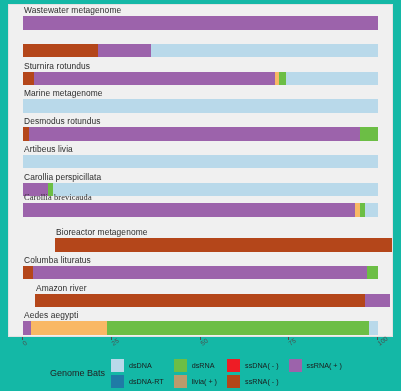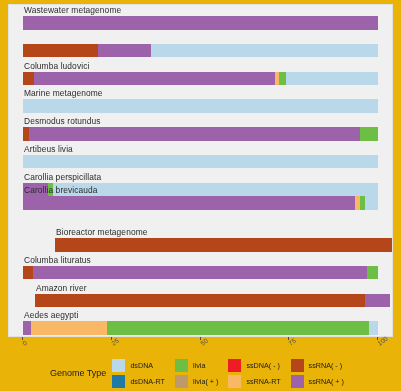--- a/index.html
+++ b/index.html
@@ -10,21 +10,21 @@
   body {
     width: 401px;
     height: 391px;
     font-family: "Liberation Sans", sans-serif;
     overflow: hidden;
   }
   #chart-root {
     position: relative;
     width: 401px;
     height: 391px;
-    background: #eab308;
+    background: #14b8a6;
     box-sizing: border-box;
     padding-left: 34px;
   }
   .panel {
     position: absolute;
     left: 8px;
     top: 4px;
     width: 385px;
     height: 333px;
     background: #f0f0f0;
@@ -149,21 +149,21 @@
           </div>
         </div>
         <div class="row" style="top: 27.75px; height: 27.75px;">
           <div class="bar">
             <span class="seg" title="ssRNA( - ): 21%" style="width: 21%; background: rgb(180, 70, 26);"></span>
             <span class="seg" title="ssRNA( + ): 15%" style="width: 15%; background: rgb(156, 99, 171);"></span>
             <span class="seg" title="dsDNA: 64%" style="width: 64%; background: rgb(185, 217, 234);"></span>
           </div>
         </div>
         <div class="row" style="top: 55.5px; height: 27.75px;">
-          <div class="row-label">Columba ludovici</div>
+          <div class="row-label">Sturnira rotundus</div>
           <div class="bar">
             <span class="seg" title="ssRNA( - ): 3%" style="width: 3%; background: rgb(180, 70, 26);"></span>
             <span class="seg" title="ssRNA( + ): 68%" style="width: 68%; background: rgb(156, 99, 171);"></span>
             <span class="seg" title="ssRNA-RT: 1.2%" style="width: 1.2%; background: rgb(249, 184, 101);"></span>
             <span class="seg" title="dsRNA: 1.8%" style="width: 1.8%; background: rgb(108, 190, 69);"></span>
             <span class="seg" title="dsDNA: 26%" style="width: 26%; background: rgb(185, 217, 234);"></span>
           </div>
         </div>
         <div class="row" style="top: 83.25px; height: 27.75px;">
           <div class="row-label">Marine metagenome</div>
@@ -186,21 +186,21 @@
           </div>
         </div>
         <div class="row" style="top: 166.5px; height: 27.75px;">
           <div class="row-label">Carollia perspicillata</div>
           <div class="bar">
             <span class="seg" title="ssRNA( + ): 7%" style="width: 7%; background: rgb(156, 99, 171);"></span>
             <span class="seg" title="dsRNA: 1.5%" style="width: 1.5%; background: rgb(108, 190, 69);"></span>
             <span class="seg" title="dsDNA: 91.5%" style="width: 91.5%; background: rgb(185, 217, 234);"></span>
           </div>
         </div>
-        <div class="row" style="top: 180px; height: 27.75px;">
+        <div class="row" style="top: 187px; height: 27.75px; font-family: Liberation Serif, serif;">
           <div class="row-label">Carollia brevicauda</div>
           <div class="bar">
             <span class="seg" title="ssRNA( + ): 93.5%" style="width: 93.5%; background: rgb(156, 99, 171);"></span>
             <span class="seg" title="ssRNA-RT: 1.3%" style="width: 1.3%; background: rgb(249, 184, 101);"></span>
             <span class="seg" title="dsRNA: 1.4%" style="width: 1.4%; background: rgb(108, 190, 69);"></span>
             <span class="seg" title="dsDNA: 3.8%" style="width: 3.8%; background: rgb(185, 217, 234);"></span>
           </div>
         </div>
         <div class="row" style="top: 222px; height: 27.75px; margin-left: 32px;">
           <div class="row-label">Bioreactor metagenome</div>
@@ -242,47 +242,43 @@
       <div class="tick-label" style="left: 101.75px;">25</div>
       <div class="tick-mark" style="left: 191.5px;"></div>
       <div class="tick-label" style="left: 190.5px;">50</div>
       <div class="tick-mark" style="left: 280.25px;"></div>
       <div class="tick-label" style="left: 279.25px;">75</div>
       <div class="tick-mark" style="left: 369px;"></div>
       <div class="tick-label" style="left: 368px;">100</div>
     </div>
 
   <div class="legend">
-    <div class="legend-title">Genome Type</div>
+    <div class="legend-title">Genome Bats</div>
     <div class="legend-grid" id="legend-grid">
         <div class="legend-item">
           <span class="legend-swatch" style="background: rgb(185, 217, 234);"></span>
           <span class="legend-label">dsDNA</span>
         </div>
         <div class="legend-item">
           <span class="legend-swatch" style="background: rgb(31, 123, 166);"></span>
           <span class="legend-label">dsDNA-RT</span>
         </div>
         <div class="legend-item">
           <span class="legend-swatch" style="background: rgb(108, 190, 69);"></span>
-          <span class="legend-label">livia</span>
+          <span class="legend-label">dsRNA</span>
         </div>
         <div class="legend-item">
           <span class="legend-swatch" style="background: rgb(188, 154, 108);"></span>
           <span class="legend-label">livia( + )</span>
         </div>
         <div class="legend-item">
           <span class="legend-swatch" style="background: rgb(238, 28, 37);"></span>
           <span class="legend-label">ssDNA( - )</span>
         </div>
         <div class="legend-item">
-          <span class="legend-swatch" style="background: rgb(249, 184, 101);"></span>
-          <span class="legend-label">ssRNA-RT</span>
-        </div>
-        <div class="legend-item">
           <span class="legend-swatch" style="background: rgb(180, 70, 26);"></span>
           <span class="legend-label">ssRNA( - )</span>
         </div>
         <div class="legend-item">
           <span class="legend-swatch" style="background: rgb(156, 99, 171);"></span>
           <span class="legend-label">ssRNA( + )</span>
         </div>
       </div>
   </div>
 

